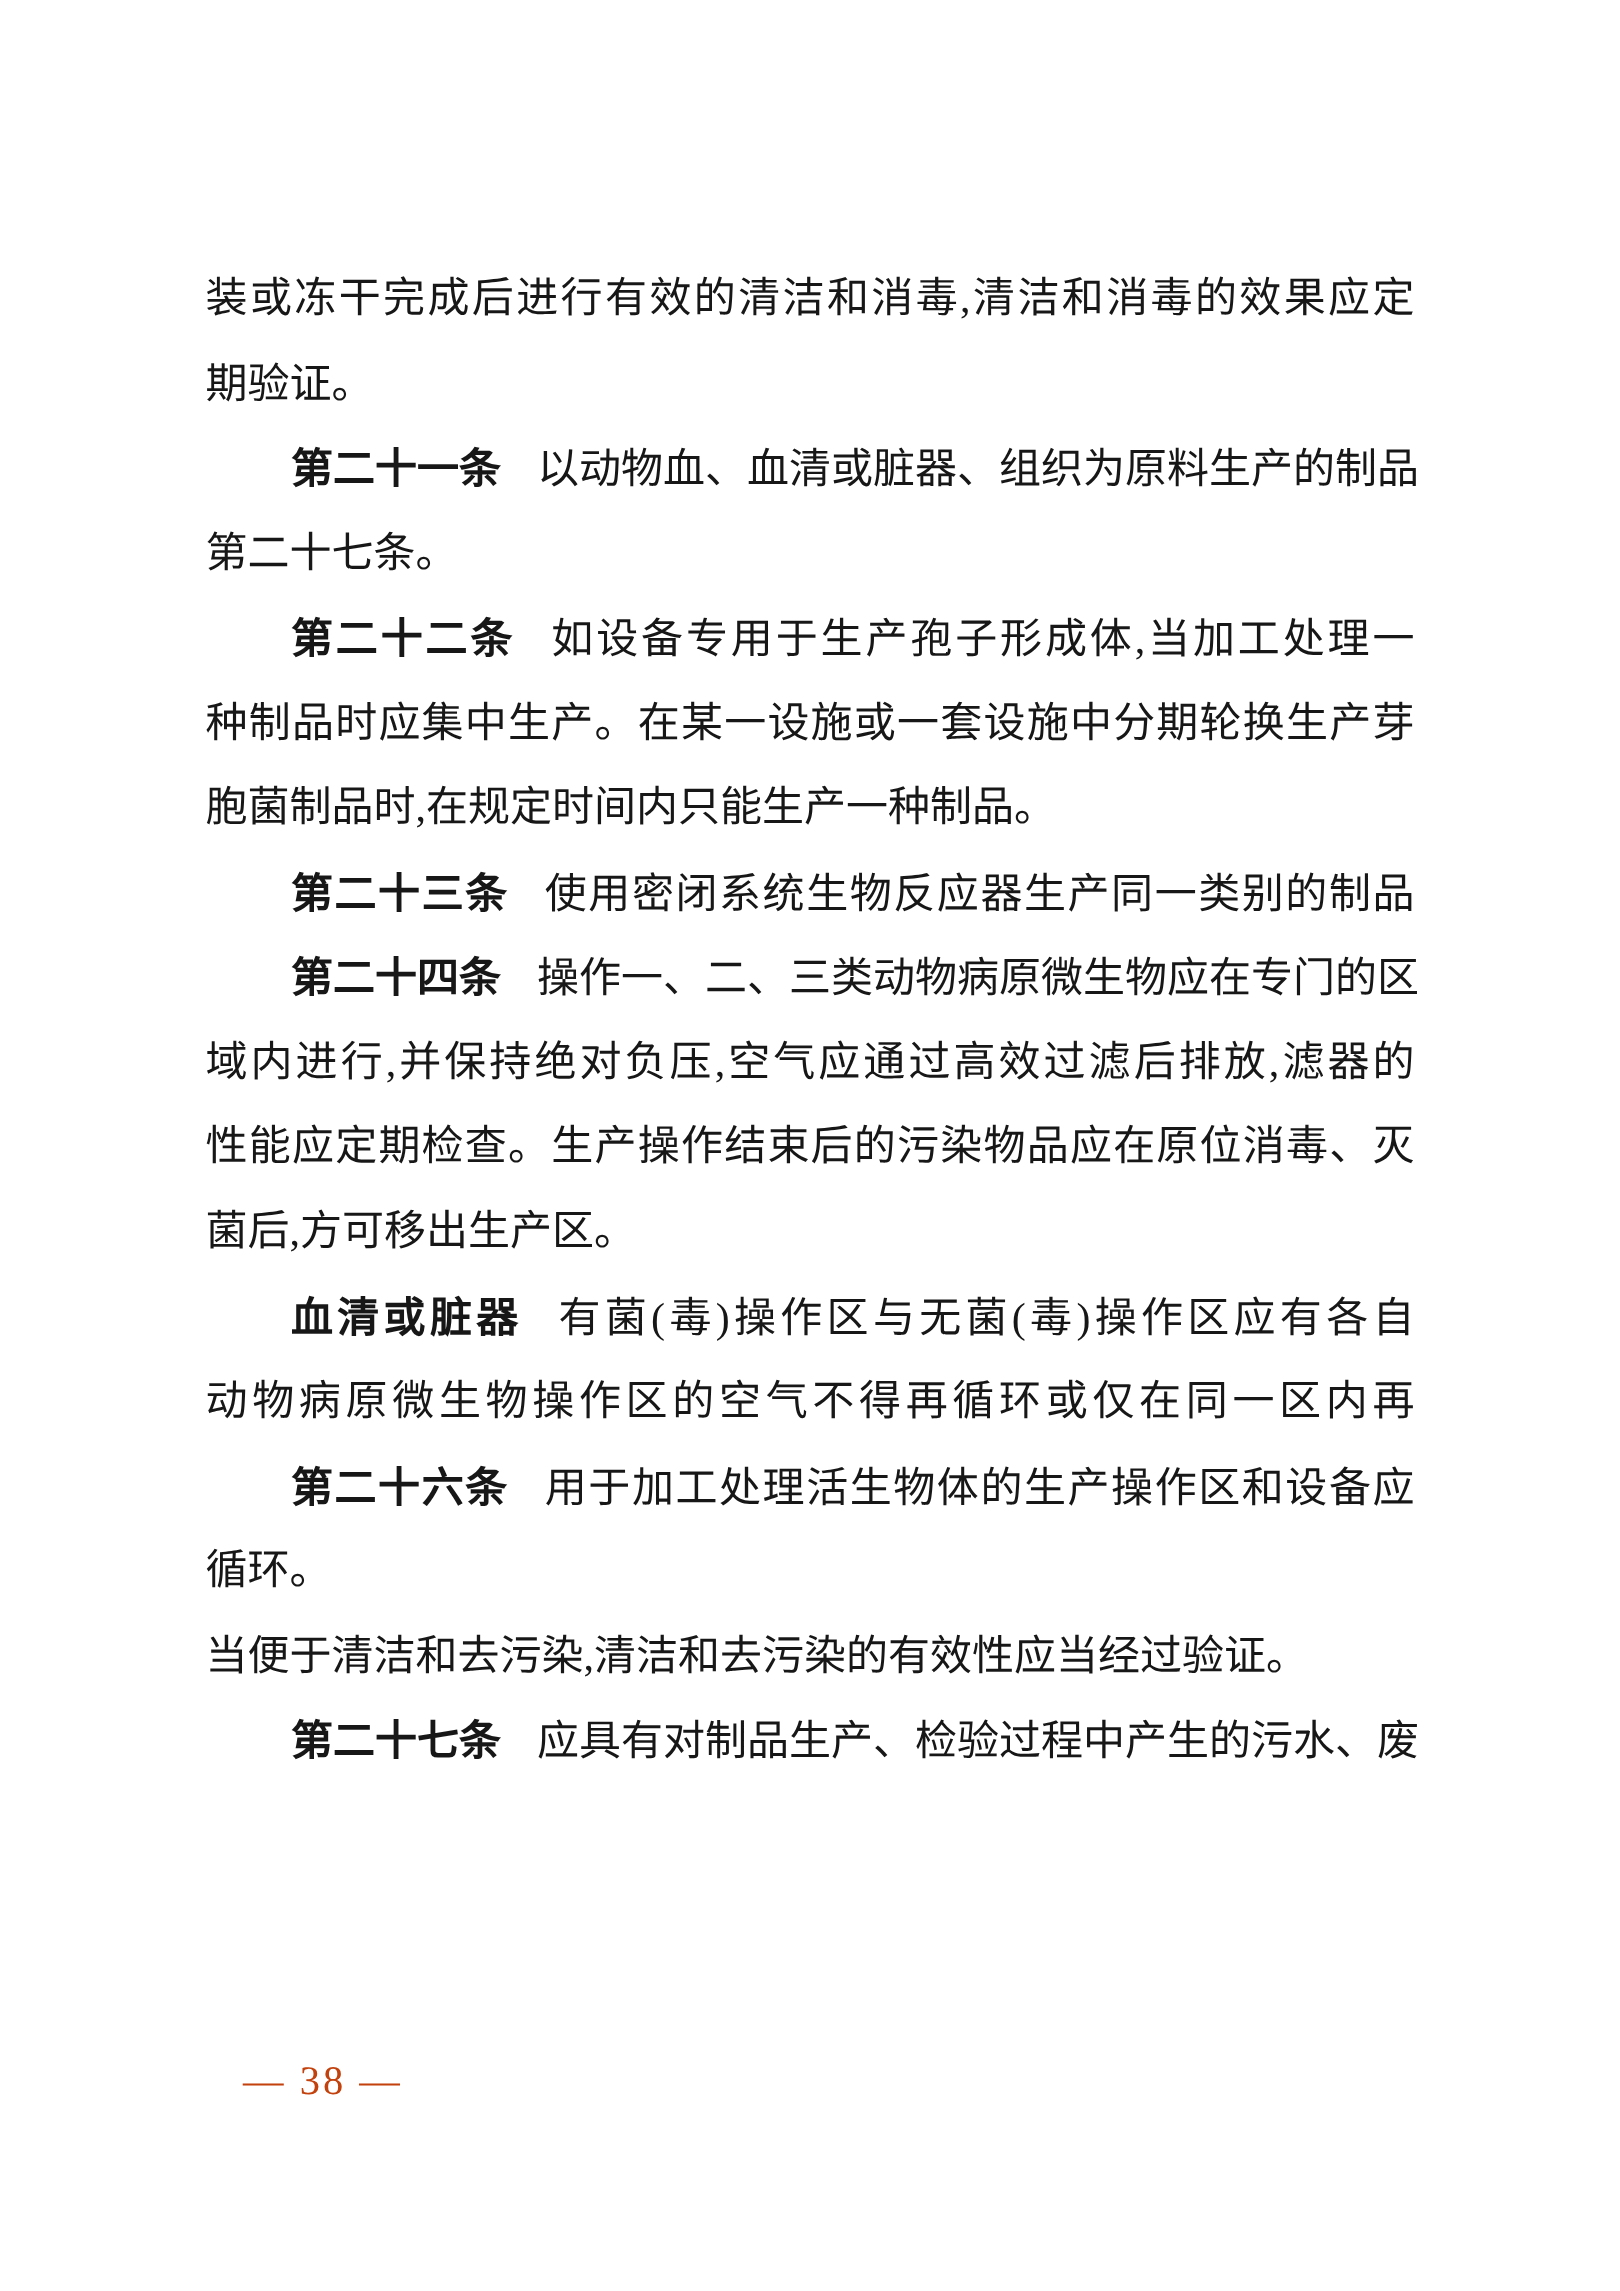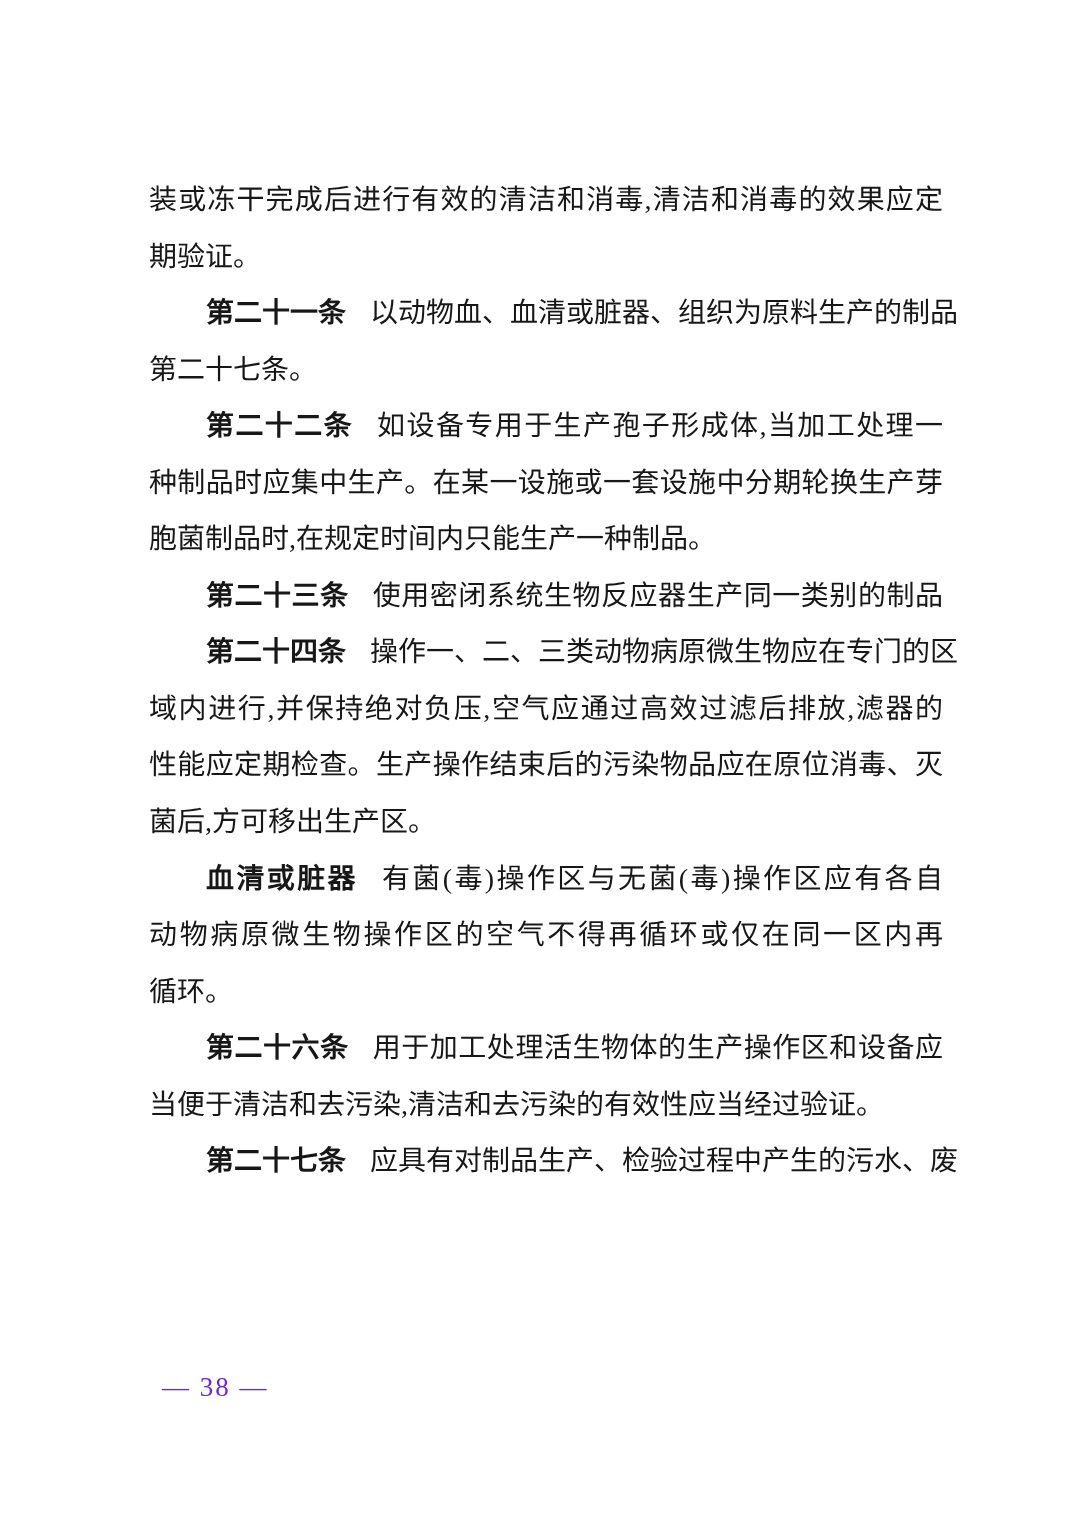--- a/index.html
+++ b/index.html
@@ -28,42 +28,41 @@
     top: 172px;
     width: 806px;
   }
   .line {
     height: 56.55px;
     line-height: 56.55px;
     font-size: 28px;
     letter-spacing: 0px;
     white-space: nowrap;
     text-align: left;
-    margin-left: 12px;
   }
   .line.indent {
     padding-left: 57px;
   }
   .line.justify {
     text-align: justify;
     text-align-last: justify;
   }
   .head {
     font-weight: 700;
     font-family: "DejaVu Sans", "Liberation Sans", sans-serif;
   }
   .head:empty { display: none; }
   .head:not(:empty) { margin-right: 24px; }
   .page-number {
     position: absolute;
     left: 162px;
     top: 1372px;
     font-size: 27px;
     letter-spacing: 2px;
-    color: #6d28d9;
+    color: #c2410c;
     font-family: "Liberation Serif", "DejaVu Serif", serif;
     white-space: nowrap;
   }
 </style>
 </head>
 <body>
 
 <div class="page">
   <main class="content" id="content">
   <div class="line justify"><span class="body-text">装或冻干完成后进行有效的清洁和消毒,清洁和消毒的效果应定</span></div>
@@ -90,22 +89,22 @@
 
   <div class="line justify"><span class="body-text">性能应定期检查。生产操作结束后的污染物品应在原位消毒、灭</span></div>
 
   <div class="line"><span class="body-text">菌后,方可移出生产区。</span></div>
 
   <div class="line indent justify"><span class="head">血清或脏器</span><span class="body-text">有菌(毒)操作区与无菌(毒)操作区应有各自</span></div>
 
 
   <div class="line justify"><span class="body-text">动物病原微生物操作区的空气不得再循环或仅在同一区内再</span></div>
 
+  <div class="line indent justify"><span class="head">第二十六条</span><span class="body-text">用于加工处理活生物体的生产操作区和设备应</span></div>
+
   <div class="line"><span class="body-text">循环。</span></div>
-
-  <div class="line indent justify"><span class="head">第二十六条</span><span class="body-text">用于加工处理活生物体的生产操作区和设备应</span></div>
 
   <div class="line"><span class="body-text">当便于清洁和去污染,清洁和去污染的有效性应当经过验证。</span></div>
 
   <div class="line indent justify"><span class="head">第二十七条</span><span class="body-text">应具有对制品生产、检验过程中产生的污水、废</span></div>
 </main>
   <div class="page-number">— 38 —</div>
 </div>
 
 </body></html>

